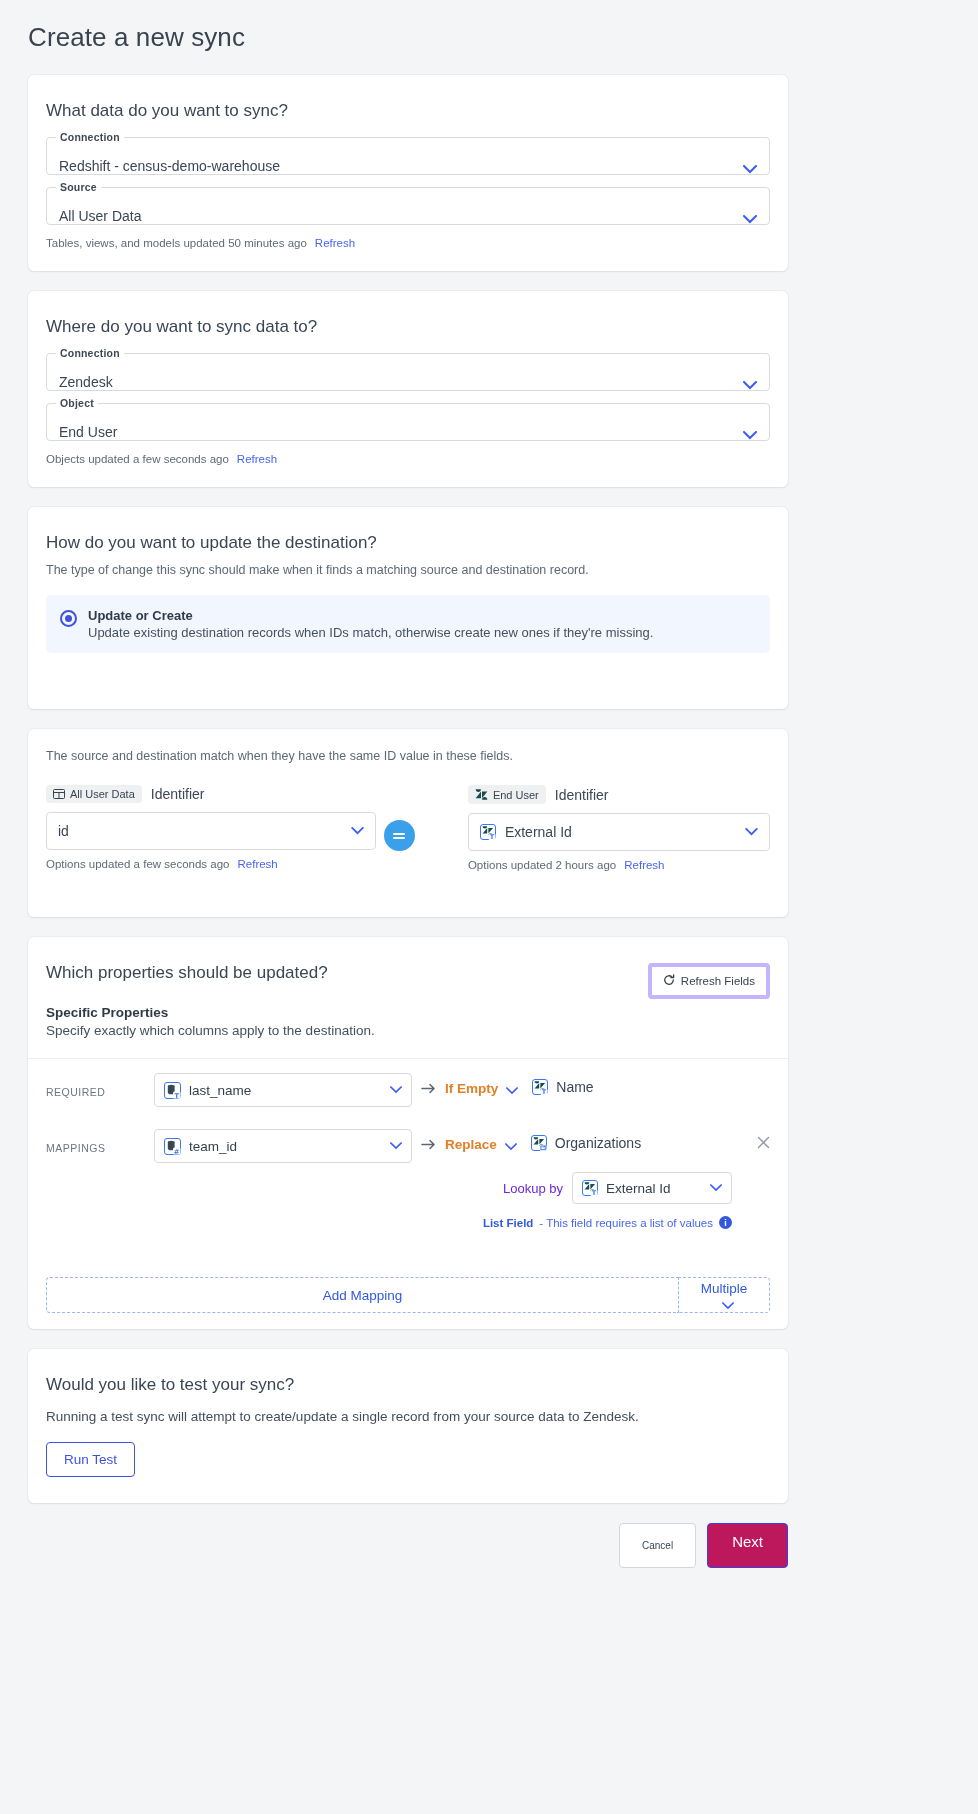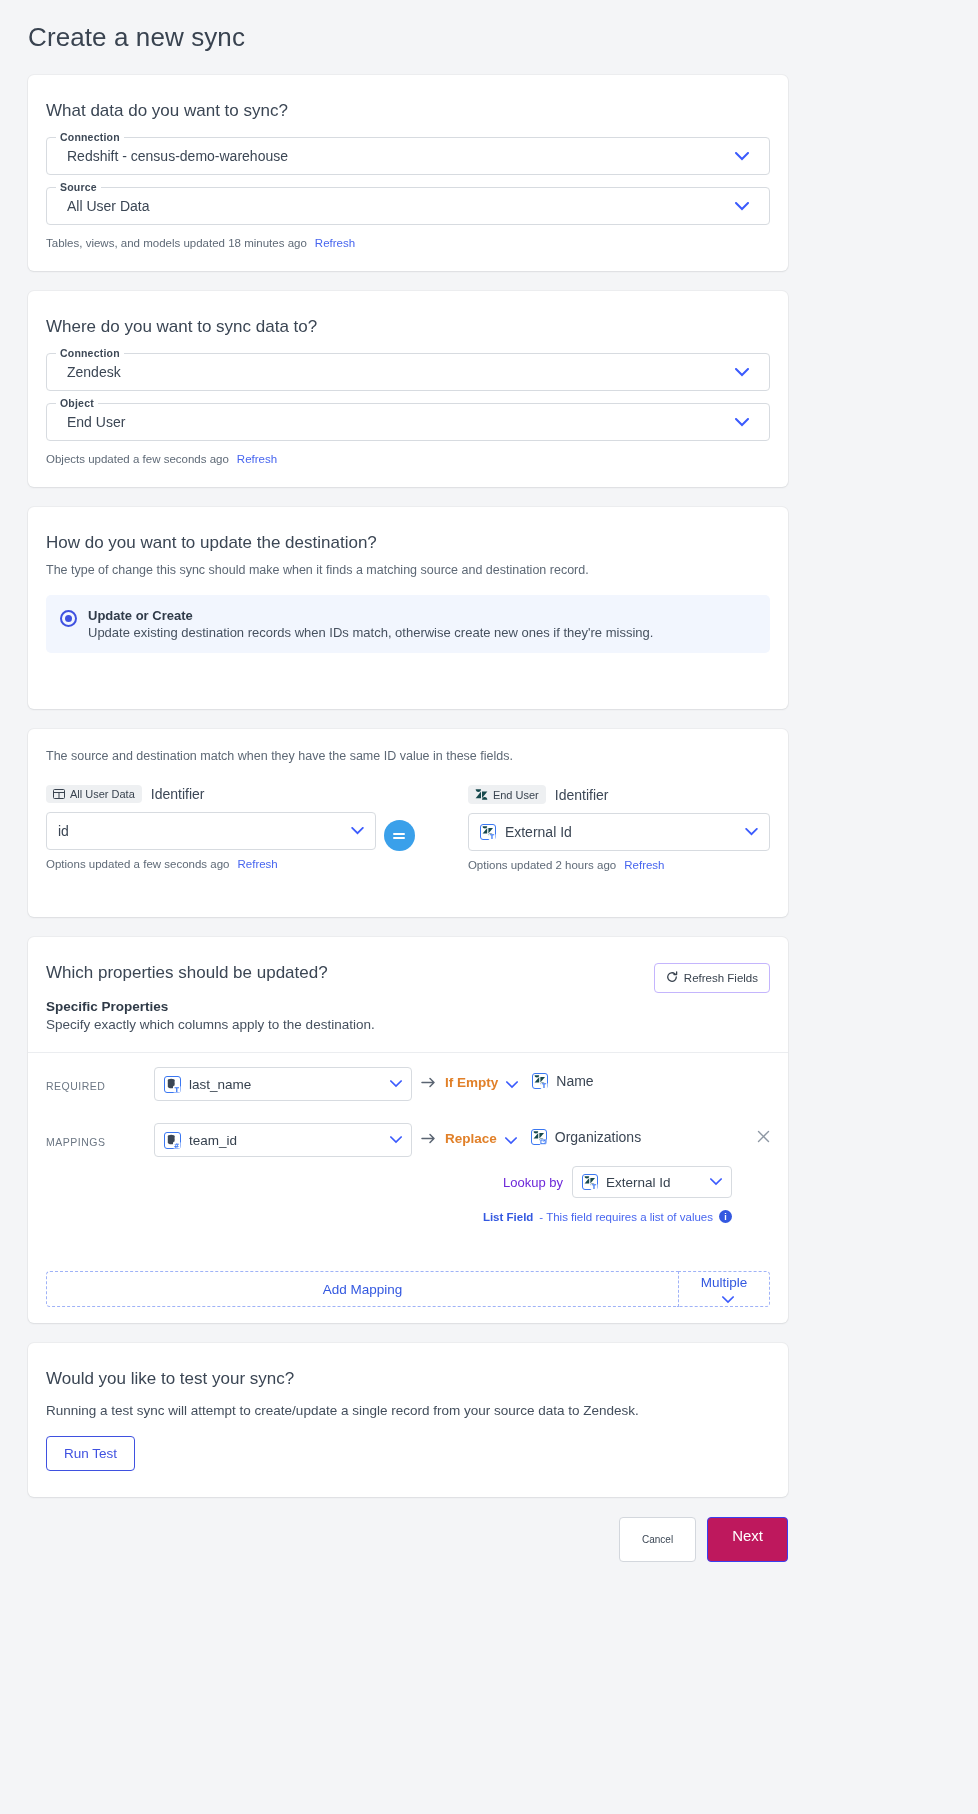--- a/index.html
+++ b/index.html
@@ -43,22 +43,22 @@
 
   
   .fset {
     position: relative;
     border: 1px solid #d7dbe0;
     border-radius: 4px;
     height: 38px;
     margin-bottom: 12px;
     background:#fff;
     display:flex;
-    align-items:center;
-    padding: 0 20px;
+    align-items:flex-end;
+    padding: 0 12px;
   }
   .fset .legend {
     position: absolute;
     top: -7px;
     left: 9px;
     background: #fff;
     padding: 0 4px;
     font-size: 10.5px;
     font-weight: bold;
     color: #3d4856;
@@ -145,21 +145,21 @@
     display:flex; align-items:center; justify-content:center;
     font-size: 16px; font-weight:bold;
     margin: 4px 8px 0 8px;
     flex:none;
   }
   .match-mid { display:flex; align-items:flex-start; padding-top: 31px; }
 
   
   .prop-head { display:flex; align-items:flex-start; justify-content:space-between; }
   .refresh-fields {
-    border: 1px solid #c4b5fd;
+    border: 4px solid #c4b5fd;
     background: #fff;
     border-radius: 4px;
     font-size: 11.5px;
     color: #39434f;
     padding: 7px 11px;
     display:inline-flex; align-items:center; gap:6px;
     cursor: pointer;
     white-space:nowrap;
   }
   .sp-title { font-weight:bold; font-size:13.5px; color:#2f3a47; margin-top: 6px; }
@@ -318,21 +318,21 @@
       <span class="legend">Source</span>
       <span class="val">All User Data</span>
       <span class="chev">
         <svg width="14" height="9" viewBox="0 0 14 9">
             <path d="M1 1l6 6 6-6" stroke="#3b5bfd" stroke-width="2" fill="none" stroke-linecap="round"></path>
           </svg>
       </span>
     </div>
 
     <div class="hint">
-      <span>Tables, views, and models updated 18 minutes ago</span><span class="lnk">Refresh</span>
+      <span>Tables, views, and models updated 50 minutes ago</span><span class="lnk">Refresh</span>
     </div>
   </div>
 
   <div class="card">
     <div class="card-title">Where do you want to sync data to?</div>
 
     <div class="fset">
       <span class="legend">Connection</span>
       <span class="val">Zendesk</span>
       <span class="chev">

